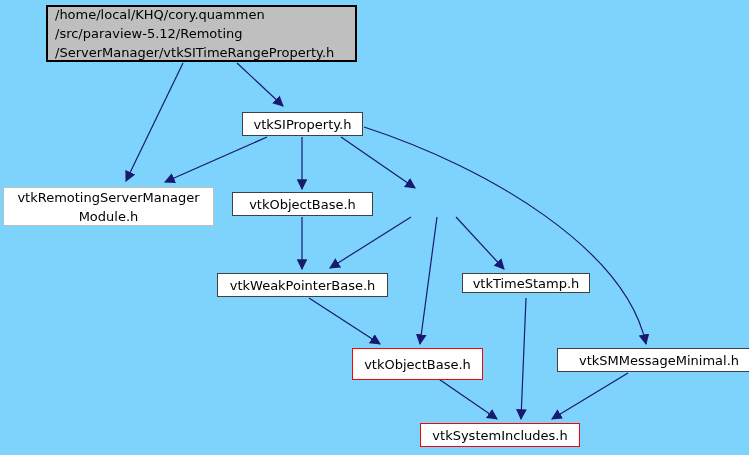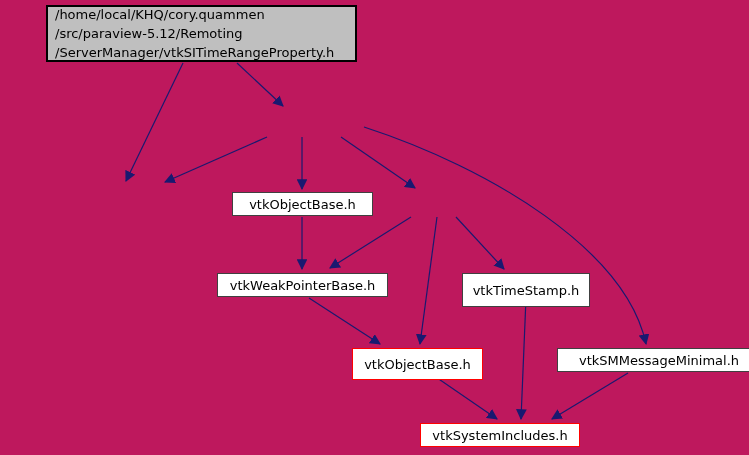--- a/index.html
+++ b/index.html
@@ -5,21 +5,21 @@
   html, body {
     margin: 0;
     padding: 0;
     background: #ffffff;
     font-family: "DejaVu Sans", "Liberation Sans", sans-serif;
   }
   #graph-canvas {
     position: relative;
     width: 749px;
     height: 455px;
-    background: #be185d;
+    background: #7dd3fc;
     overflow: hidden;
   }
   #edge-layer {
     position: absolute;
     left: 0;
     top: 0;
     width: 749px;
     height: 455px;
   }
   .edge {
@@ -82,28 +82,31 @@
     <path class="edge" d="M309,298 L380,344" marker-end="url(#arrow)"></path>
     <path class="edge" d="M526,298 L521,419" marker-end="url(#arrow)"></path>
     <path class="edge" d="M430,373 L497,419" marker-end="url(#arrow)"></path>
     <path class="edge" d="M628,373 L552,419" marker-end="url(#arrow)"></path>
   </svg>
 
   <div class="node node-root" style="left:46px; top:5px; width:311px; height:57px;">/home/local/KHQ/cory.quammen
 /src/paraview-5.12/Remoting
 /ServerManager/vtkSITimeRangeProperty.h</div>
 
+  <div class="node" style="left:242px; top:112px; width:121px; height:24px;">vtkSIProperty.h</div>
 
+  <div class="node node-gray" style="left:3px; top:187px; width:211px; height:39px;">vtkRemotingServerManager
+Module.h</div>
 
   <div class="node" style="left:232px; top:192px; width:141px; height:24px;">vtkObjectBase.h</div>
 
 
   <div class="node" style="left:217px; top:273px; width:171px; height:24px;text-align:center;">vtkWeakPointerBase.h</div>
 
-  <div class="node" style="left:462px; top:273px; width:128px; height:34px;">vtkTimeStamp.h</div>
+  <div class="node" style="left:462px; top:273px; width:128px; height:20px;">vtkTimeStamp.h</div>
 
   <div class="node node-red" style="left:352px; top:348px; width:131px; height:32px;">vtkObjectBase.h</div>
 
   <div class="node" style="left:557px; top:348px; width:204px; height:24px;">vtkSMMessageMinimal.h</div>
 
   <div class="node node-red" style="left:420px; top:423px; width:160px; height:24px;">vtkSystemIncludes.h</div>
 
 </div>
 
 </body></html>

